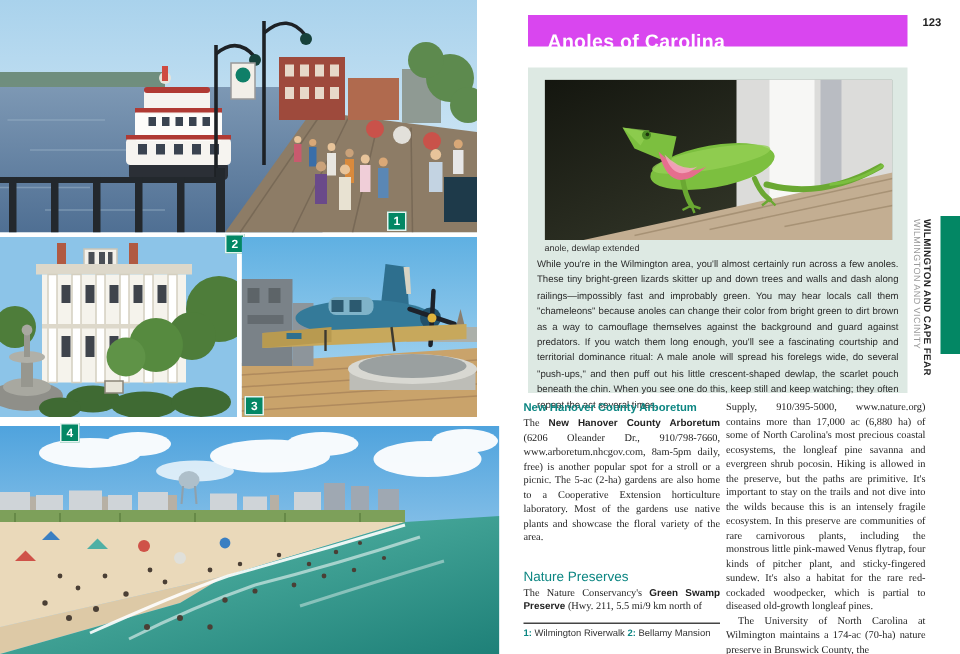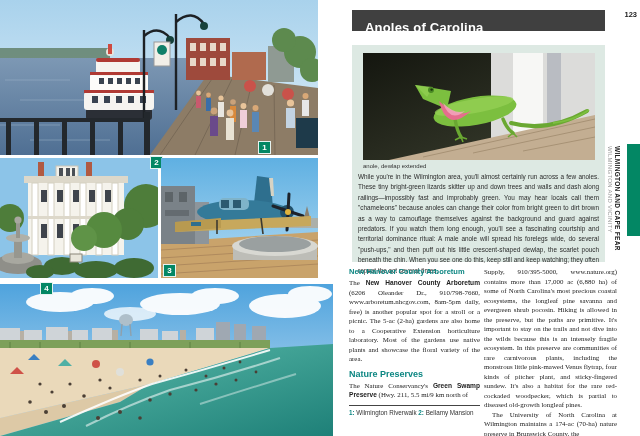--- a/index.html
+++ b/index.html
@@ -2,43 +2,43 @@
 <html><head>
 <meta charset="utf-8">
 <style>
   html,body{margin:0;padding:0;background:#ffffff;}
   .page{position:relative;width:640px;height:436px;background:#ffffff;overflow:hidden;
         font-family:"Liberation Sans",sans-serif;}
   .photo{position:absolute;margin:0;padding:0;overflow:hidden;}
   .photo svg{display:block;}
   .badge{position:absolute;width:13px;height:13px;background:#038764;border:1px solid rgba(255,255,255,.9);
          box-sizing:border-box;color:#fff;font-size:8px;font-weight:bold;line-height:11px;text-align:center;}
-  .pagenum{position:absolute;top:10px;left:615px;width:22px;text-align:right;
+  .pagenum{position:absolute;top:10px;left:615px;width:22px;text-align:left;
            font-size:7.5px;font-weight:bold;color:#222;}
   
-  .feature-bar{position:absolute;left:352px;top:10px;width:253px;height:21px;background:#404040;}
+  .feature-bar{position:absolute;left:352px;top:10px;width:253px;height:21px;background:#d946ef;}
   .feature-bar h2{margin:0;padding:0 0 0 13px;color:#ffffff;font-size:13px;font-weight:bold;line-height:35px;
                   letter-spacing:.2px;}
   .feature-box{position:absolute;left:352px;top:45px;width:253px;height:217px;background:#dde9e3;}
   .anole-photo{position:absolute;left:11px;top:8px;width:232px;height:107px;}
   .anole-caption{position:absolute;left:11px;top:118px;font-size:6px;color:#333;}
   .feature-text{position:absolute;left:6px;top:127px;width:241px;margin:0;
                 font-size:6.4px;line-height:10.4px;color:#2b2b2b;text-align:justify;}
   
   .col{position:absolute;top:267px;color:#222;}
   .col-left{left:349px;width:131px;}
   .col-right{left:484px;width:133px;}
   .teal{color:#0c8682;}
   .subhead{margin:0 0 2px 0;font-size:7.5px;font-weight:bold;}
   .serif{font-family:"Liberation Serif",serif;font-size:6.9px;line-height:9.5px;
          text-align:justify;margin:0;}
   .serif b{font-family:"Liberation Sans",sans-serif;font-size:6.6px;}
   .section-head{margin:8px 0 1px 0;font-size:10.8px;line-height:10.8px;font-weight:bold;color:#1a1a1a;
                 letter-spacing:.2px;}
-  .subsection-head{margin:5px 0 2px 0;font-size:9px;font-weight:bold;}
+  .subsection-head{margin:15px 0 2px 0;font-size:9px;font-weight:normal;}
   .col-rule{border:none;border-top:0.8px solid #444;margin:5px 0 3px 0;}
   .credits{font-size:6.3px;line-height:8.2px;color:#333;margin:0;}
   .credits .num{color:#0c8682;font-weight:bold;}
   .indent{text-indent:8px;}
   
   .tab-rect{position:absolute;left:627px;top:144px;width:13px;height:92px;background:#038764;}
   .vtext{position:absolute;writing-mode:vertical-rl;white-space:nowrap;letter-spacing:.3px;}
   .vtext.main{left:614px;top:146px;font-size:6.5px;font-weight:bold;color:#222;}
   .vtext.sub{left:607px;top:146px;font-size:6px;color:#999;}
 </style>

